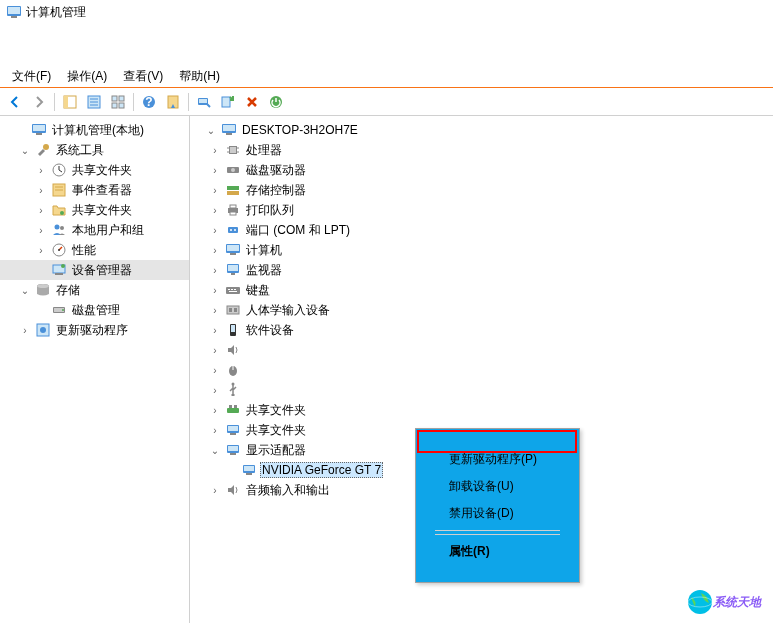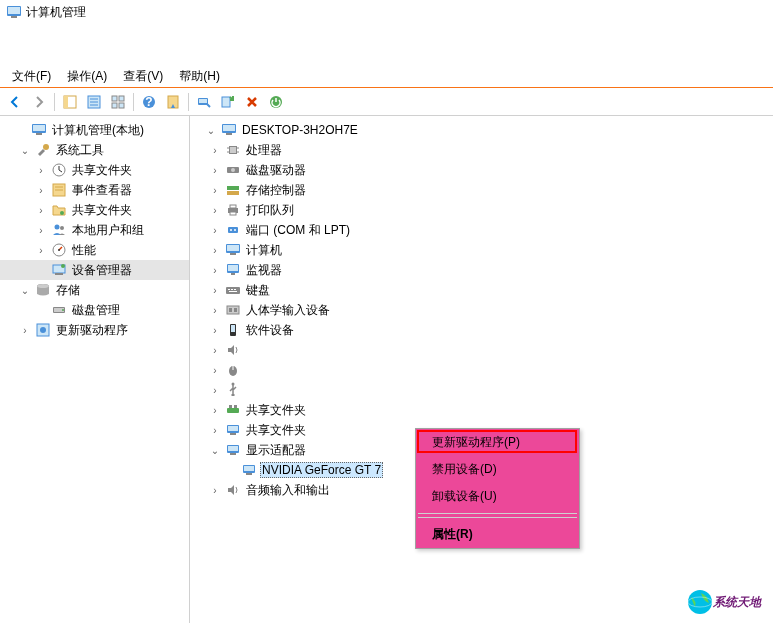--- a/index.html
+++ b/index.html
@@ -24,26 +24,26 @@
 .tree-item.selected { background: #e5e5e5; }
 .tree-item.highlight .label { background: #cce8ff; border: 1px dotted #666; padding: 0 1px; }
 .expander { width: 14px; height: 14px; display: flex; align-items: center; justify-content: center; cursor: default; font-size: 10px; color: #666; }
 .tree-icon { width: 16px; height: 16px; margin: 0 3px; flex-shrink: 0; }
 .label { padding: 1px 2px; }
 
 .indent-0 { padding-left: 14px; }
 .indent-1 { padding-left: 18px; }
 .indent-2 { padding-left: 34px; }
 
-.context-menu { position: absolute; left: 415px; top: 428px; width: 165px; background: #ec4899; border: 1px solid #a0a0a0; box-shadow: 2px 2px 4px rgba(0,0,0,0.2); padding: 0; z-index: 10; }
+.context-menu { position: absolute; left: 415px; top: 428px; width: 165px; background: #0ea5e9; border: 1px solid #a0a0a0; box-shadow: 2px 2px 4px rgba(0,0,0,0.2); padding: 17px; z-index: 10; }
 .context-menu .cm-item { padding: 5px 16px; cursor: default; }
 .context-menu .cm-sep { height: 1px; background: #d0d0d0; margin: 3px 2px; }
 .cm-highlight { position: absolute; border: 2px solid #ff0000; left: 417px; top: 430px; width: 160px; height: 23px; z-index: 11; pointer-events: none; }
 
-.watermark { position: absolute; right: 12px; bottom: 8px; display: flex; align-items: center; gap: 0; font-size: 18px; font-weight: bold; font-style: italic; color: #701a75; z-index: 5; margin-top: 40px; }
+.watermark { position: absolute; right: 12px; bottom: 8px; display: flex; align-items: center; gap: 0; font-size: 18px; font-weight: bold; font-style: italic; color: #8b5cf6; z-index: 5; margin-top: 40px; }
 .watermark .globe { width: 26px; height: 26px; }
 
 svg { display: block; }
 </style>
 </head>
 <body>
 
 <div class="titlebar">
   <span class="app-icon">
     <svg viewBox="0 0 16 16">
@@ -464,22 +464,22 @@
             <path d="M11 5 Q13 8 11 11" stroke="#888" fill="none"></path>
           </svg>
         </span>
       <span class="label">音频输入和输出</span>
     </div>
   </div>
 </div>
 
 <div class="context-menu">
   <div class="cm-item">更新驱动程序(P)</div>
+  <div class="cm-item">卸载设备(U)</div>
   <div class="cm-item">禁用设备(D)</div>
-  <div class="cm-item">卸载设备(U)</div>
   <div class="cm-sep"></div>
   <div class="cm-sep"></div>
   <div class="cm-item"><b>属性(R)</b></div>
 </div>
 <div class="cm-highlight"></div>
 
 <div class="watermark">
   <span class="globe">
     <svg viewBox="0 0 26 26">
         <circle cx="13" cy="13" r="12" fill="#00bfe6"></circle>

